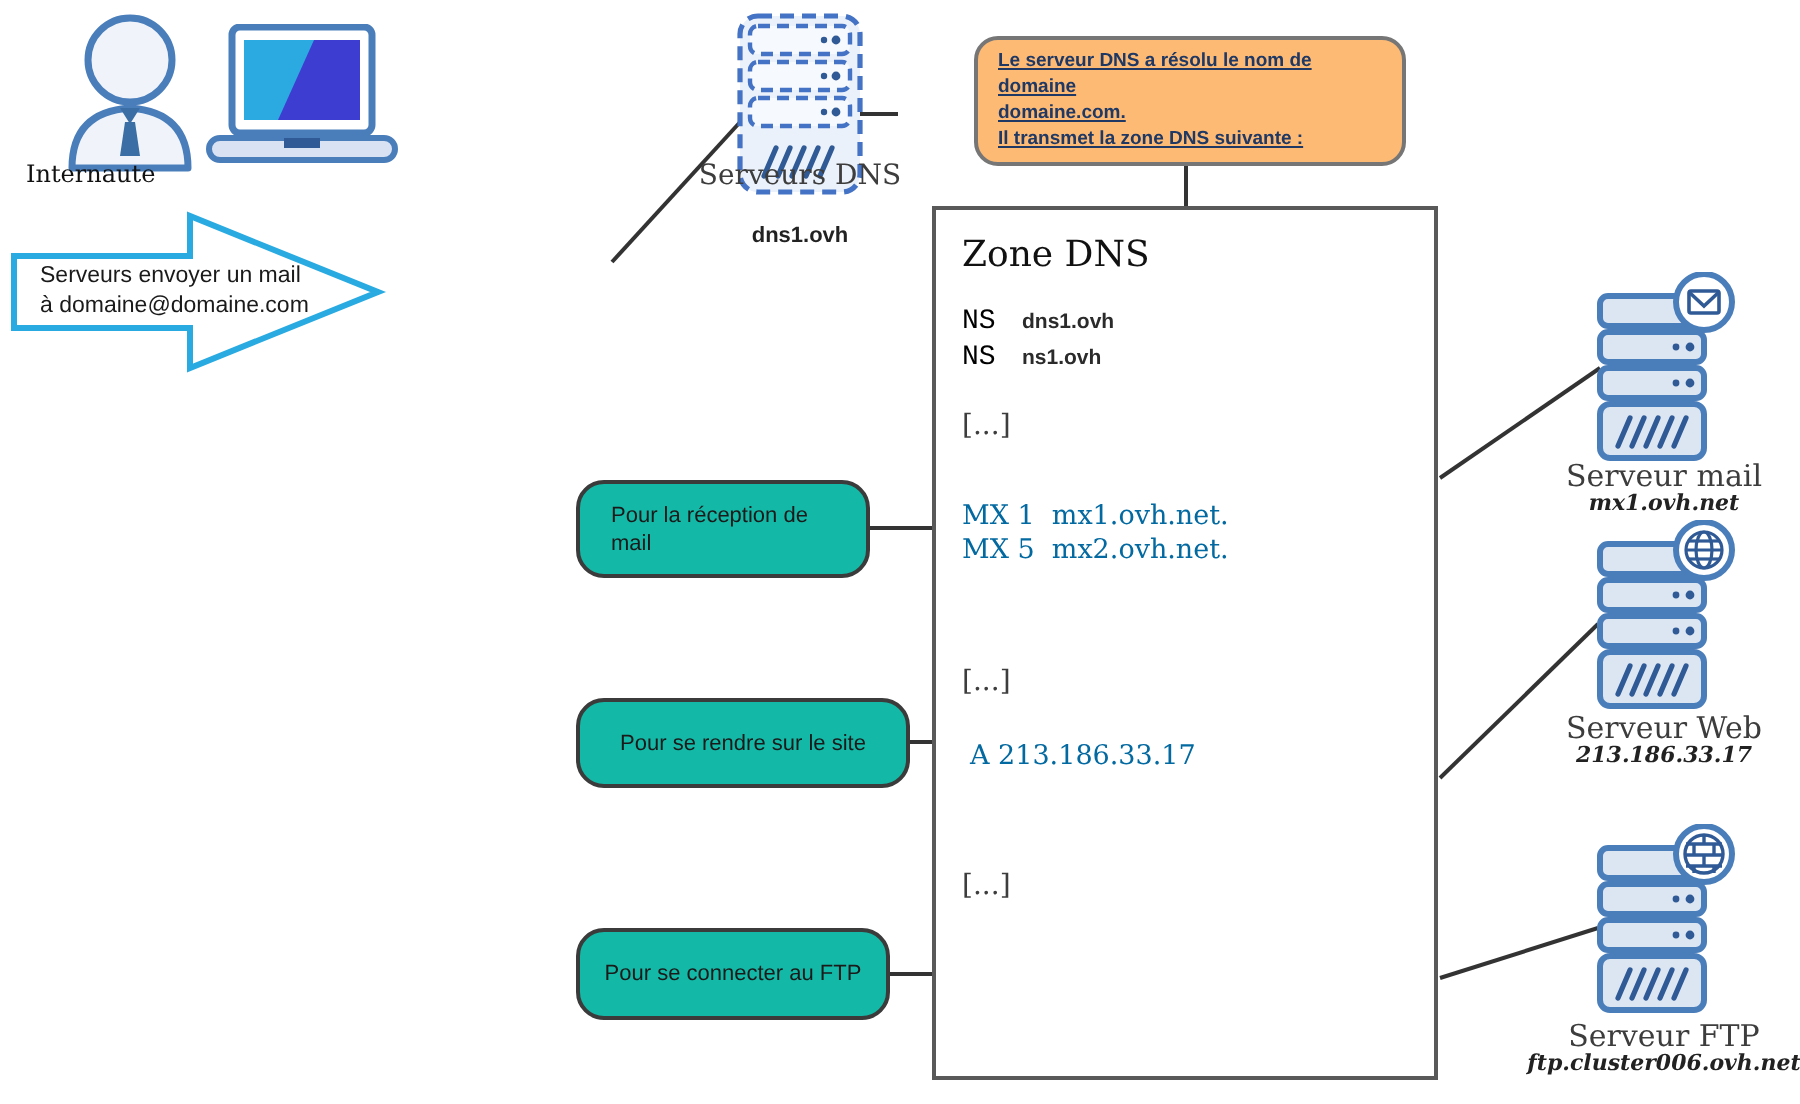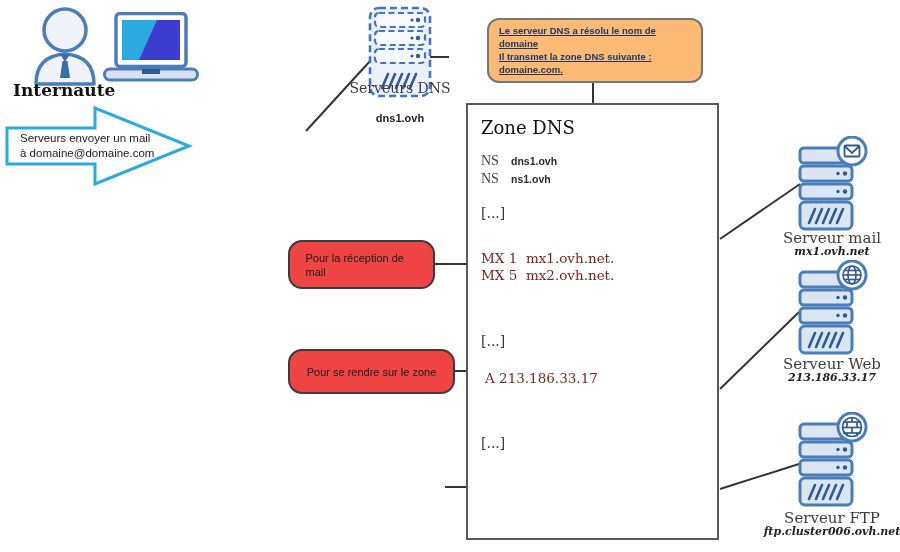--- a/index.html
+++ b/index.html
@@ -2,22 +2,22 @@
 <html><head>
 <meta charset="utf-8">
 <style>
   html,body{margin:0;padding:0;background:#fff;}
   #stage{position:relative;width:900px;height:552px;background:#fff;overflow:hidden;
          font-family:"Liberation Sans",sans-serif;}
   .abs{position:absolute;}
   svg{display:block;}
 
   
-  .internaute-label{font-family:"DejaVu Serif","Liberation Serif",serif;font-weight:bold;
-    font-size:17px;color:#111;}
+  .internaute-label{font-family:"DejaVu Serif","Liberation Serif",serif;font-weight:normal;
+    font-size:12px;color:#111;}
 
   
   .arrow-text{font-size:11.5px;line-height:15px;color:#1a1a1a;}
 
   
   .domain-ellipse{width:128px;height:50px;border-radius:50%;background:#7f7f7f;
     border:3px solid #29abe2;box-sizing:border-box;color:#fff;font-size:11px;
     line-height:14px;text-align:center;padding-top:8px;}
 
   
@@ -29,29 +29,29 @@
   .callout{width:216px;box-sizing:border-box;background:#fdba74;border:2px solid #767676;
     border-radius:12px;padding:4px 8px 5px 10px;}
   .callout div{font-size:9.5px;font-weight:bold;line-height:13px;color:#1f3864;
     text-decoration:underline;}
 
   
   .zone-box{width:253px;height:437px;box-sizing:border-box;background:#fff;
     border:2px solid #595959;}
   .zone-title{font-family:"DejaVu Serif","Liberation Serif",serif;font-weight:normal;
     font-size:18px;color:#111;}
-  .rec{font-family:"DejaVu Serif","Liberation Serif",serif;font-size:13.5px;color:#7f1d1d;
+  .rec{font-family:"DejaVu Serif","Liberation Serif",serif;font-size:13.5px;color:#0369a1;
     white-space:pre;}
   .rec-gap{font-family:"DejaVu Serif","Liberation Serif",serif;font-size:14px;color:#3d3d3d;}
-  .ns-row .ns-type{font-family:Liberation Serif, serif;font-size:14px;
-    color:#404040;display:inline-block;width:30px;}
+  .ns-row .ns-type{font-family:Liberation Mono, monospace;font-size:14px;
+    color:#000000;display:inline-block;width:30px;}
   .ns-row .ns-val{font-size:10.5px;font-weight:bold;color:#2b2b2b;}
 
   
-  .anno{box-sizing:border-box;background:#ef4444;border:2px solid #3b3b3b;border-radius:14px;
+  .anno{box-sizing:border-box;background:#14b8a6;border:2px solid #3b3b3b;border-radius:14px;
     display:flex;align-items:center;justify-content:center;text-align:left;
     font-size:11px;line-height:14px;color:#1a1a1a;}
   .anno span{display:block;max-width:112px;}
 
   
   .server-name{font-family:"DejaVu Serif","Liberation Serif",serif;font-size:15px;color:#3d3d3d;
     text-align:center;width:140px;}
   .server-detail{font-family:"DejaVu Serif","Liberation Serif",serif;font-size:11px;
     font-weight:bold;font-style:italic;color:#222;text-align:center;width:140px;}
 </style>
@@ -121,22 +121,22 @@
       <line x1="28" y1="82" x2="34" y2="68"></line>
       <line x1="35" y1="82" x2="41" y2="68"></line>
       <line x1="42" y1="82" x2="48" y2="68"></line>
     </g>
   </svg>
   <div class="abs dns-label" style="left:340px;top:80px;">Serveurs DNS</div>
   <div class="abs dns-sublabel" style="left:340px;top:112px;">dns1.ovh</div>
 
   <div class="abs callout" style="left:487px;top:18px;">
     <div>Le serveur DNS a résolu le nom de domaine</div>
+    <div>domaine.com.</div>
     <div>Il transmet la zone DNS suivante :</div>
-    <div>domaine.com.</div>
   </div>
 
   <div class="abs zone-box" style="left:466px;top:103px;">
     <div class="abs zone-title" style="left:13px;top:12px;">Zone DNS</div>
 
     <div class="abs ns-row" style="left:13px;top:46px;">
       <span class="ns-type">NS</span><span class="ns-val">dns1.ovh</span>
     </div>
     <div class="abs ns-row" style="left:13px;top:64px;">
       <span class="ns-type">NS</span><span class="ns-val">ns1.ovh</span>
@@ -152,21 +152,24 @@
     <div class="abs rec" style="left:17px;top:265px;">A 213.186.33.17</div>
 
     <div class="abs rec-gap" style="left:13px;top:330px;">[...]</div>
 
   </div>
 
   <div class="abs anno" style="left:288px;top:240px;width:147px;height:49px;">
     <span>Pour la réception de mail</span>
   </div>
   <div class="abs anno" style="left:288px;top:349px;width:167px;height:45px;">
-    <span style="max-width:150px;">Pour se rendre sur le zone</span>
+    <span style="max-width:150px;">Pour se rendre sur le site</span>
+  </div>
+  <div class="abs anno" style="left:288px;top:464px;width:157px;height:46px;">
+    <span style="max-width:145px;">Pour se connecter au FTP</span>
   </div>
 
   <svg class="abs" style="left:797px;top:136px;" width="72" height="96" viewBox="0 0 72 96">
     <g fill="#dce6f3" stroke="#4a7ebb" stroke-width="3">
       <rect x="3" y="12" width="52" height="15" rx="4"></rect>
       <rect x="3" y="30" width="52" height="15" rx="4"></rect>
       <rect x="3" y="48" width="52" height="15" rx="4"></rect>
       <rect x="3" y="66" width="52" height="27" rx="5"></rect>
     </g>
     <g fill="#2f5a96">

